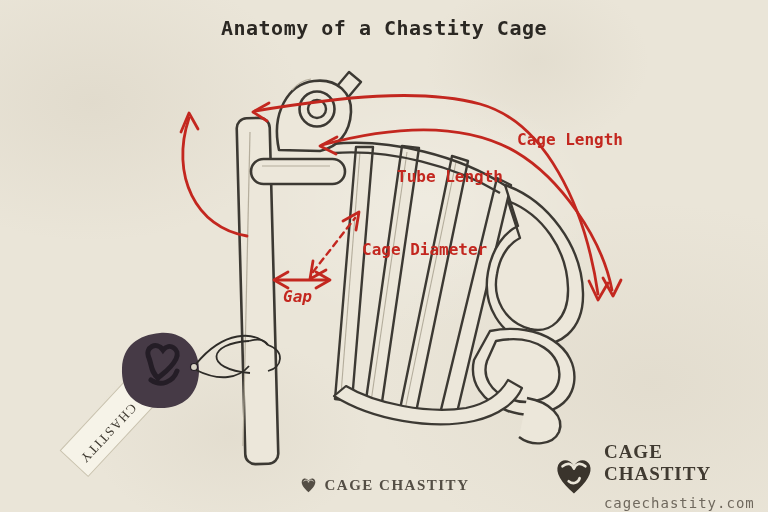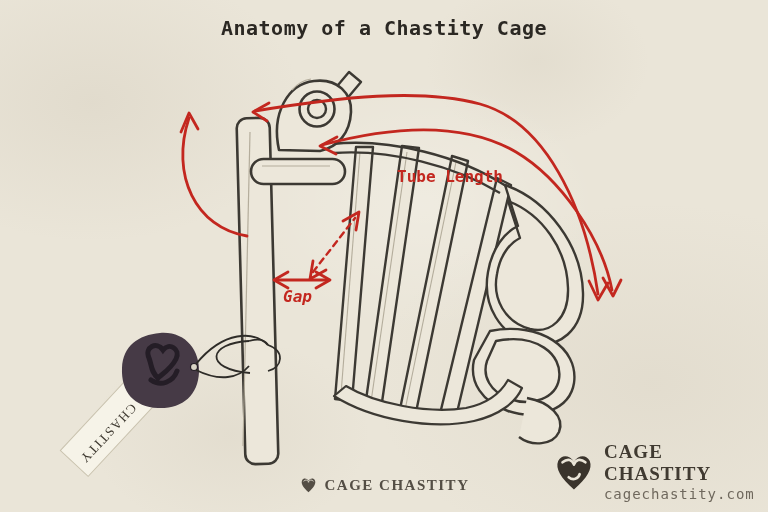--- a/index.html
+++ b/index.html
@@ -45,21 +45,21 @@
   .brand-corner {
     position:absolute; left:552px; top:441px;
     display:flex; align-items:center; gap:8px;
   }
   .brand-corner .stack { display:flex; flex-direction:column; }
   .brand-corner .name {
     font-family:"Liberation Serif", serif; font-size:19px; letter-spacing:1px;
     color:#403a31; font-weight:bold;
   }
   .brand-corner .site {
-    font-size:14px; letter-spacing:1px; color:#6f685d; margin-top:1px;
+    font-size:14px; letter-spacing:1px; color:#6f685d; margin-top:10px;
   }
 </style>
 </head>
 <body>
 
 <div class="canvas">
 
   <svg class="art" width="768" height="512" viewBox="0 0 768 512">
 
     <g stroke="#3c3933" stroke-width="2.4" fill="#ece7da" stroke-linejoin="round">
@@ -154,21 +154,23 @@
       <g>
         <path d="M313,272 L355,218" stroke-dasharray="6 5" stroke-width="2.4"></path>
         <path d="M326,270 L310,279 L313,261"></path>
         <path d="M343,221 L359,212 L356,230"></path>
       </g>
     </g>
   </svg>
 
   <div class="title">Anatomy of a Chastity Cage</div>
 
+  <span class="red-label" id="lbl-cage-length">Cage Length</span>
   <span class="red-label" id="lbl-tube-length">Tube Length</span>
+  <span class="red-label" id="lbl-cage-diameter">Cage Diameter</span>
   <span class="red-label" id="lbl-gap">Gap</span>
 
   <div class="brand-center">
     <svg width="19" height="18" viewBox="0 0 100 100">
       <path d="M50,90 C20,64 7,42 14,25 C21,11 39,10 50,27 C61,10 79,11 86,25 C93,42 80,64 50,90 Z" fill="#544e45"></path>
       <path d="M24,28 C36,18 46,22 50,33 M76,28 C64,18 54,22 50,33" stroke="#eae5d8" stroke-width="5" fill="none" stroke-linecap="round"></path>
     </svg>
     <span class="name">CAGE CHASTITY</span>
   </div>
 

